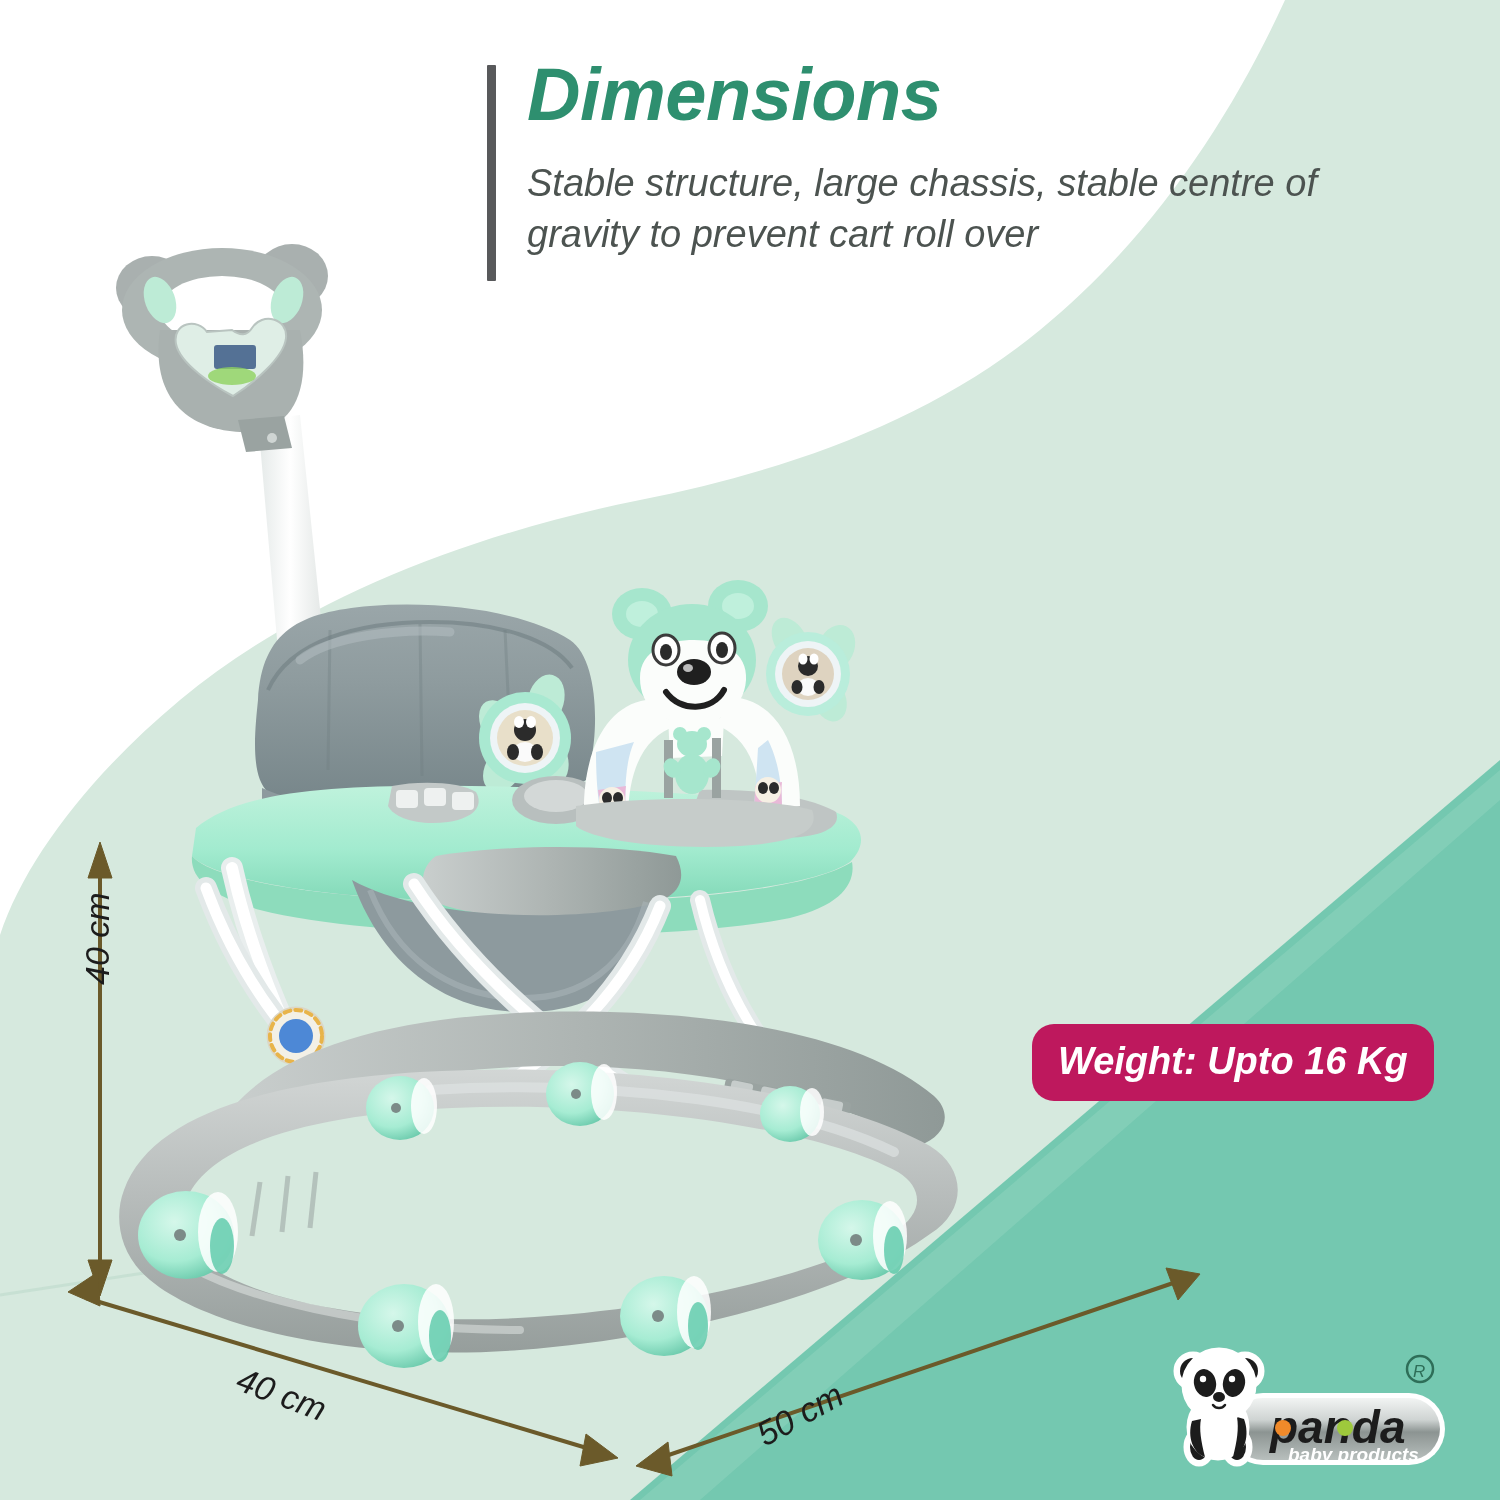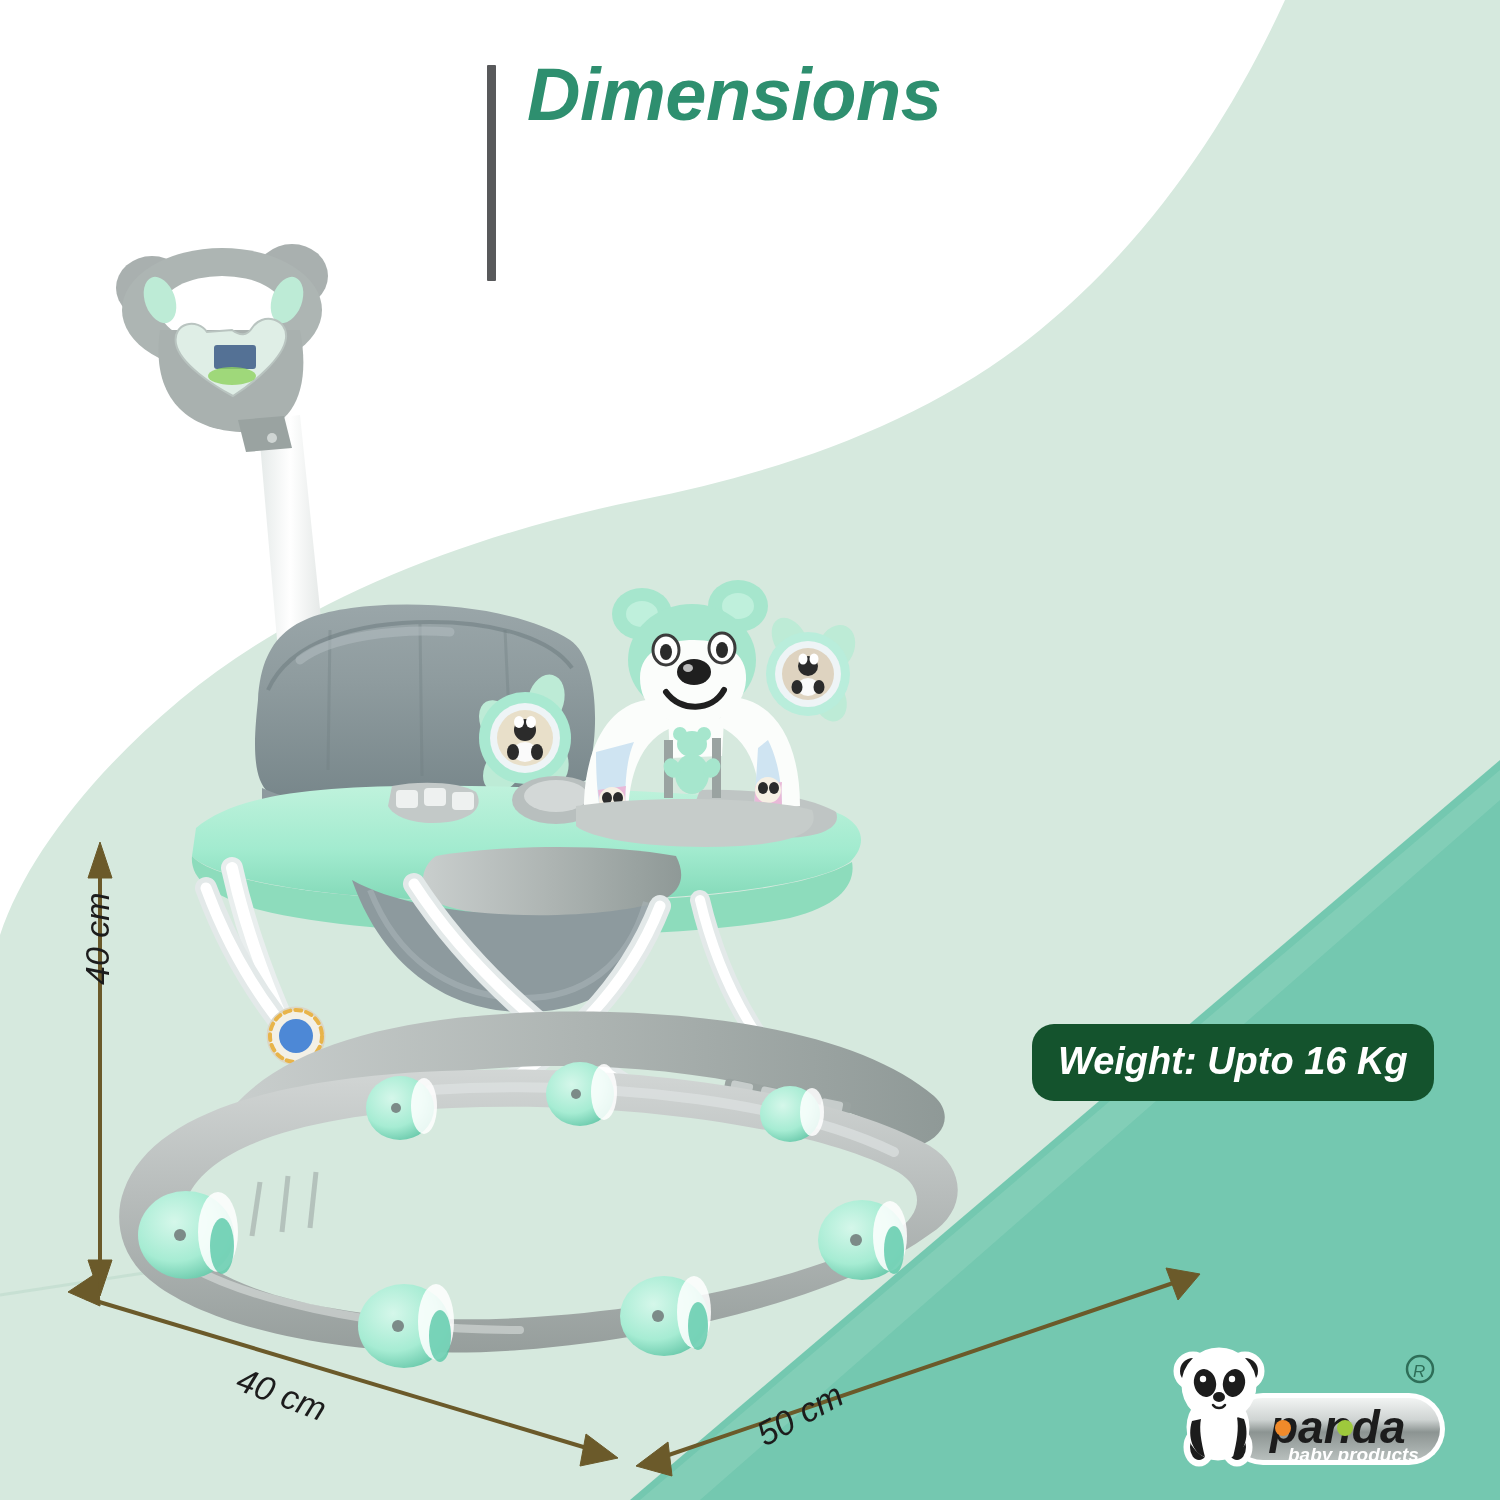--- a/index.html
+++ b/index.html
@@ -51,21 +51,21 @@
     max-width:900px;
   }
 
   
   .badges{
     position:absolute;
     left:1032px;top:1024px;
     display:flex;flex-direction:column;gap:20px;
   }
   .badge{
-    background:#14532d;
+    background:#be185d;
     color:#ffffff;
     font-size:38px;
     font-weight:bold;
     border-radius:22px;
     padding:16px 26px 18px 26px;
     text-align:center;
     white-space:nowrap;
     box-sizing:border-box;
     min-width:390px;
   }
@@ -451,20 +451,21 @@
         <polygon points="636,1466 668,1442 672,1476"></polygon>
         <polygon points="1200,1274 1166,1268 1178,1300"></polygon>
       </g>
     </svg>
   </div>
 
   <div class="header">
     <div class="header-rule"></div>
     <div class="header-text">
       <h1 class="title">Dimensions</h1>
+      <p class="subtitle">Stable structure, large chassis, stable centre of gravity to prevent cart roll over</p>
     </div>
   </div>
 
   <div class="badges">
     <div class="badge">Weight: Upto 16 Kg</div>
   </div>
 
   <div class="dim dim-h-left">40 cm</div>
   <div class="dim dim-40">40 cm</div>
   <div class="dim dim-50">50 cm</div>

